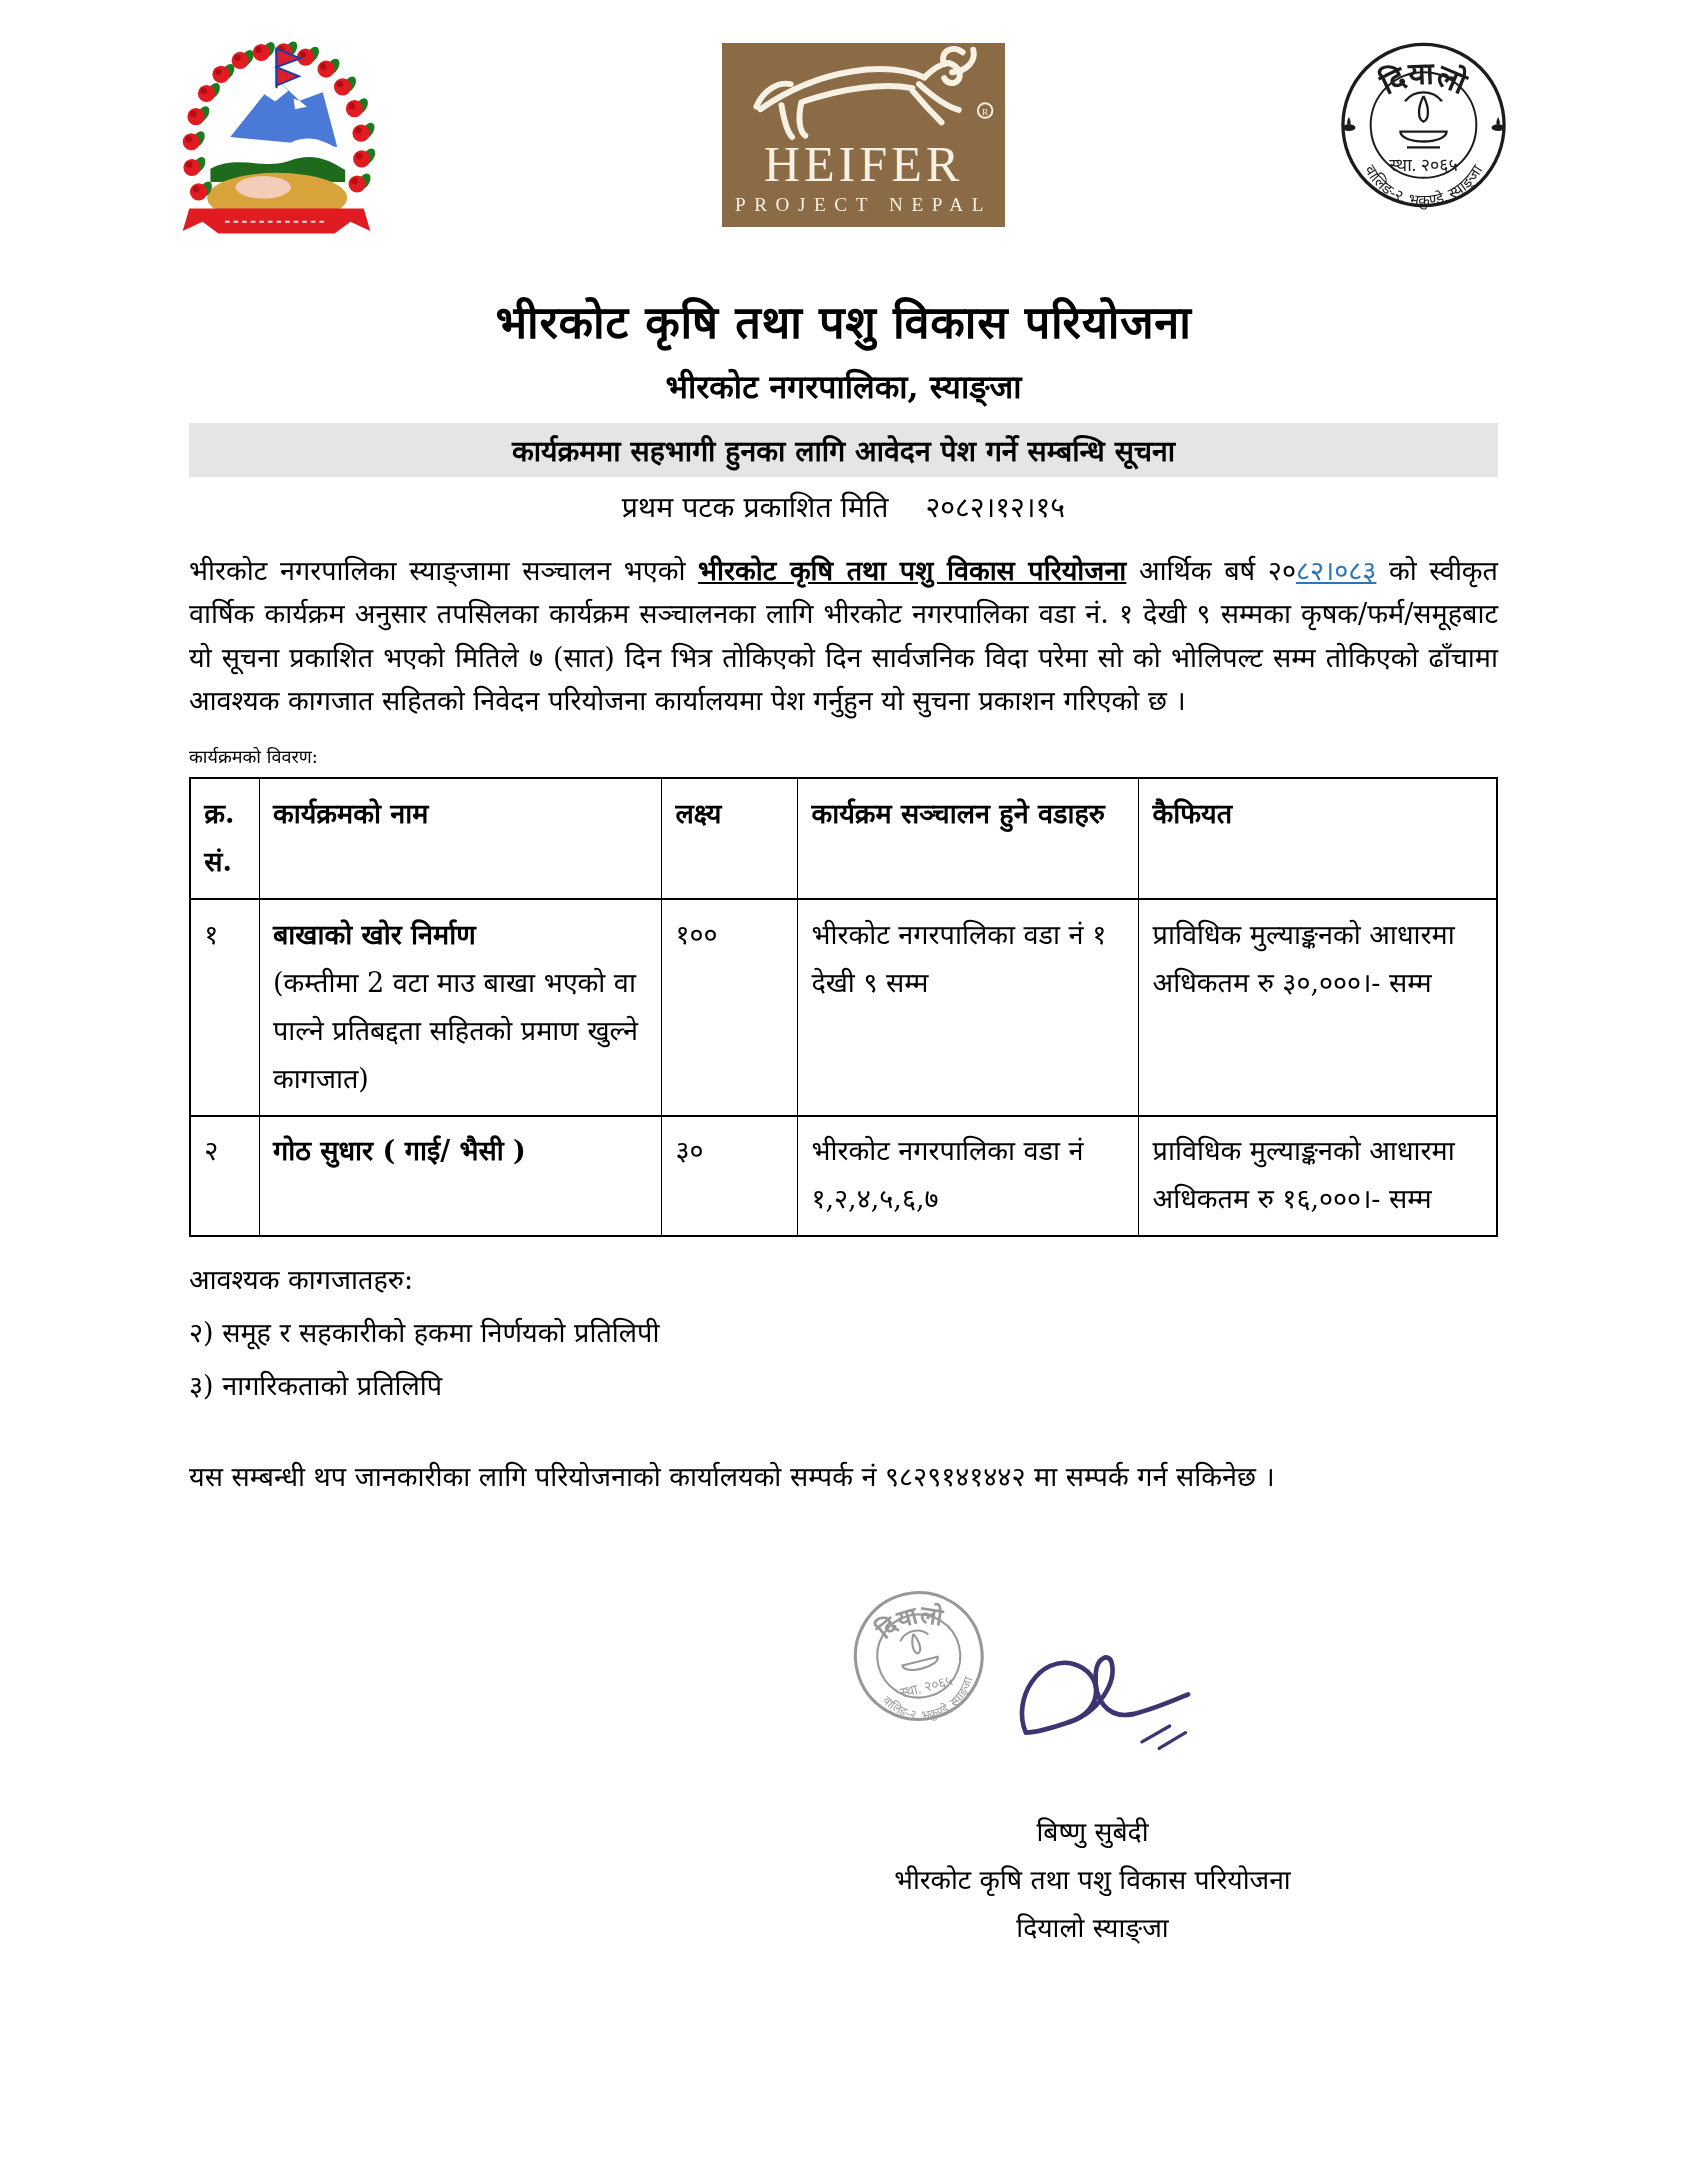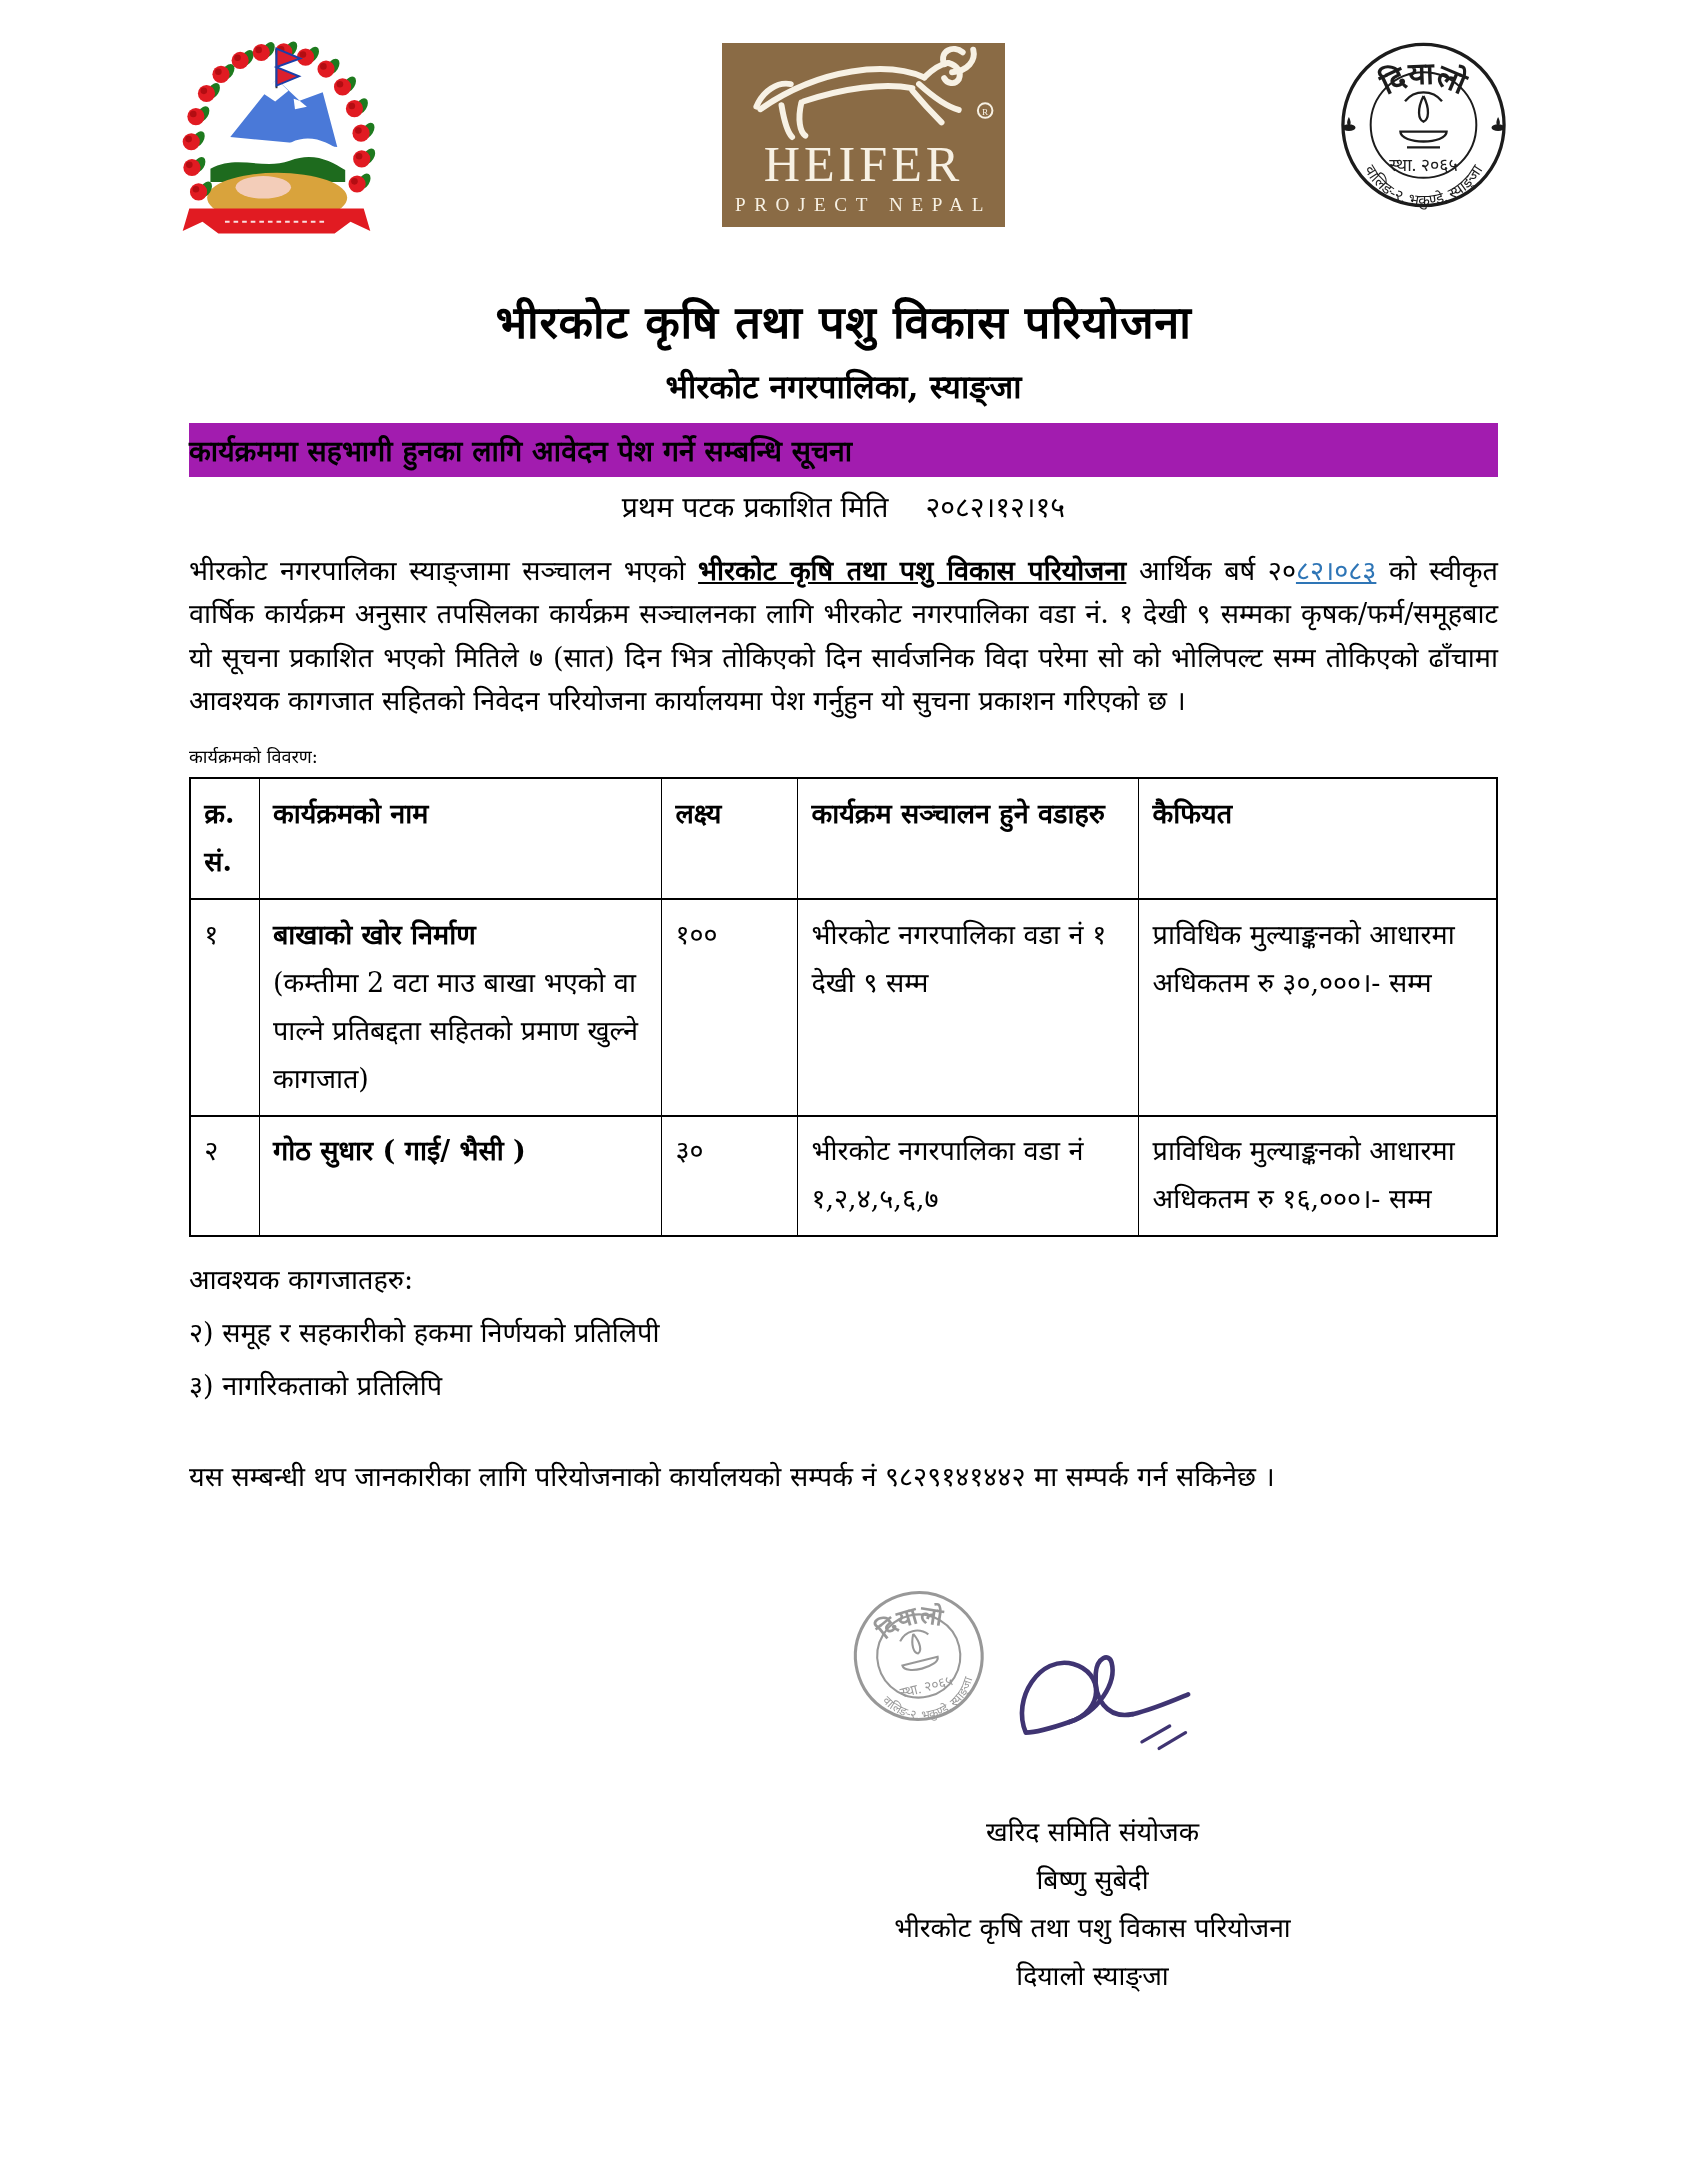--- a/index.html
+++ b/index.html
@@ -10,21 +10,21 @@
   }
   .page{padding:34px 189px 0 189px;}
   
   .logos{display:flex;justify-content:space-between;align-items:flex-start;height:233px;}
   .emblem-wrap{margin-left:-25px;margin-top:4px;}
   .heifer{width:283px;height:184px;background:#8a6b45;margin-top:9.3px;}
   .stamp-wrap{margin-top:1.3px;margin-right:-12px;}
   
   .title{font-size:45px;font-weight:bold;text-align:center;margin-top:22.5px;letter-spacing:0.7px;}
   .subtitle{font-size:32px;font-weight:bold;text-align:center;margin-top:13.2px;}
-  .band{background:#a21caf;font-size:28.4px;font-weight:bold;text-align:left;padding:8px 0;margin-top:16px;}
+  .band{background:#e5e5e5;font-size:28.4px;font-weight:bold;text-align:center;padding:8px 0;margin-top:16px;}
   .pubdate{font-size:28.4px;text-align:center;margin-top:10.6px;}
   .pubdate .date{display:inline-block;margin-left:28px;}
   
   .intro{font-size:27px;line-height:1.60;text-align:justify;margin-top:24px;}
   .bu{font-weight:bold;text-decoration:underline;}
   .fy-link{color:#2e75b6;text-decoration:underline;cursor:pointer;}
   .details-label{font-size:18px;margin-top:22px;}
   
   table.programs{border-collapse:collapse;width:100%;margin-top:9.3px;font-size:27px;border:2px solid #000;}
   table.programs th,table.programs td{
@@ -251,20 +251,19 @@
           <path d="M96,136 C140,122 168,76 160,46 C156,31 138,38 136,62 C133,100 152,132 192,124"></path>
           <path d="M192,124 C222,117 252,104 276,94"></path>
           <path d="M206,166 L248,142" stroke-width="5"></path>
           <path d="M232,176 L272,152" stroke-width="5"></path>
         </g>
       </svg>
     </div>
   </div>
 
   <div class="sig-text">
-    <div>खरिद समिति संयोजक</div>
     <div>बिष्णु सुबेदी</div>
     <div>भीरकोट कृषि तथा पशु विकास परियोजना</div>
     <div>दियालो स्याङ्जा</div>
   </div>
 
 </div>
 
 
 </body></html>

